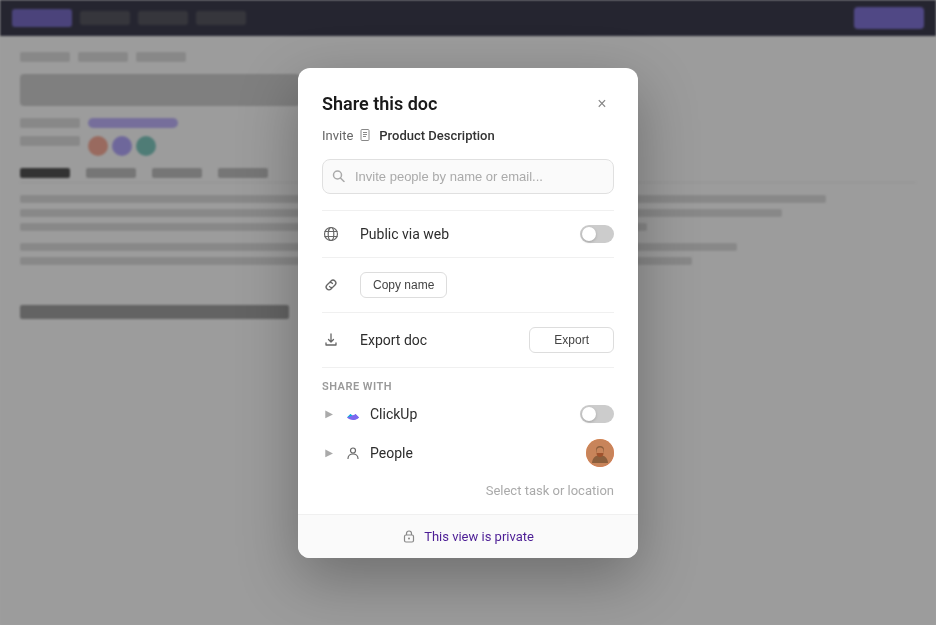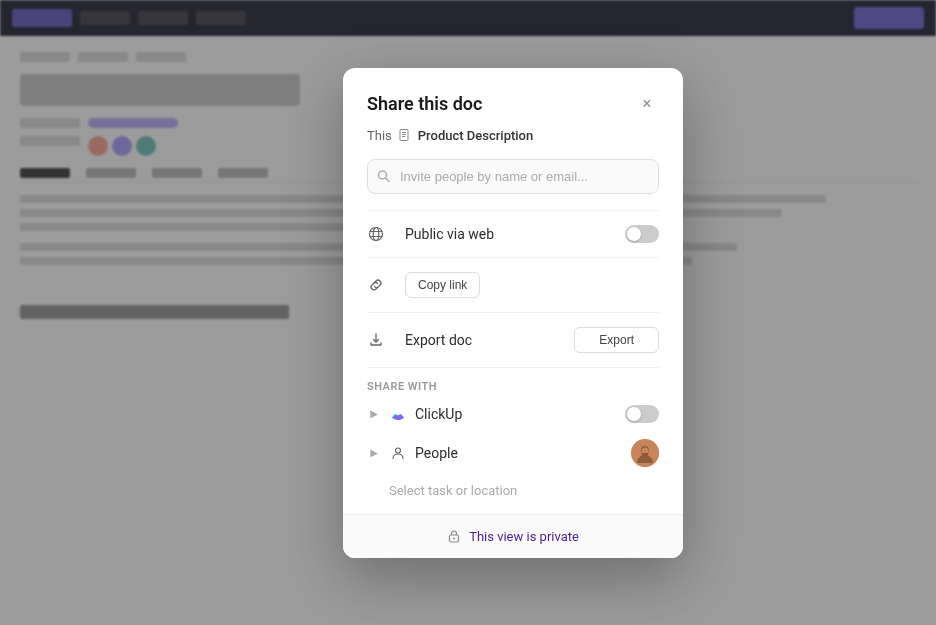--- a/index.html
+++ b/index.html
@@ -149,21 +149,20 @@
       position: absolute;
       top: 50%;
       left: 50%;
       transform: translate(-50%, -50%);
       width: 340px;
       background: #fff;
       border-radius: 12px;
       box-shadow: 0 20px 60px rgba(0,0,0,0.3);
       z-index: 20;
       overflow: hidden;
-      margin-left: 45px;
     }
 
     .modal-body {
       padding: 24px 24px 0;
     }
 
     .modal-header {
       display: flex;
       align-items: center;
       justify-content: space-between;
@@ -390,20 +389,21 @@
       font-size: 14px;
       flex-shrink: 0;
       overflow: hidden;
     }
 
     .select-task-row {
       display: flex;
       align-items: center;
       padding: 8px 0 8px 22px;
       gap: 8px;
+      justify-content: flex-end;
     }
 
     .select-task-text {
       font-size: 13px;
       color: #aaa;
     }
 
     .modal-footer {
       display: flex;
       align-items: center;
@@ -481,21 +481,21 @@
 
 <div class="modal">
   <div class="modal-body">
 
     <div class="modal-header">
       <h2 class="modal-title">Share this doc</h2>
       <button class="close-btn">×</button>
     </div>
 
     <div class="share-subtitle">
-      <span>This</span>
+      <span>Invite</span>
       <span class="doc-icon">
         <svg width="12" height="12" viewBox="0 0 12 12" fill="none">
           <rect x="1" y="0.5" width="8" height="11" rx="1" stroke="#888" stroke-width="1"></rect>
           <line x1="3" y1="3.5" x2="7" y2="3.5" stroke="#888" stroke-width="1"></line>
           <line x1="3" y1="5.5" x2="7" y2="5.5" stroke="#888" stroke-width="1"></line>
           <line x1="3" y1="7.5" x2="6" y2="7.5" stroke="#888" stroke-width="1"></line>
         </svg>
       </span>
       <span class="doc-name">Product Description</span>
     </div>
@@ -527,21 +527,21 @@
 
     <hr class="section-divider">
 
     <div class="share-option-row">
       <span class="share-option-icon">
         <svg width="16" height="16" viewBox="0 0 16 16" fill="none">
           <path d="M6.5 9.5C7.2 10.5 8.8 11 10 10L12 8C13.1 6.9 13.1 5.1 12 4C10.9 2.9 9.1 2.9 8 4L7 5" stroke="#666" stroke-width="1.3" stroke-linecap="round"></path>
           <path d="M9.5 6.5C8.8 5.5 7.2 5 6 6L4 8C2.9 9.1 2.9 10.9 4 12C5.1 13.1 6.9 13.1 8 12L9 11" stroke="#666" stroke-width="1.3" stroke-linecap="round"></path>
         </svg>
       </span>
-      <button class="copy-link-btn">Copy link</button>
+      <button class="copy-link-btn">Copy name</button>
     </div>
 
     <hr class="section-divider">
 
     <div class="share-option-row">
       <span class="share-option-icon">
         <svg width="16" height="16" viewBox="0 0 16 16" fill="none">
           <path d="M3 11V13H13V11" stroke="#666" stroke-width="1.3" stroke-linecap="round" stroke-linejoin="round"></path>
           <path d="M8 2V10M8 10L5.5 7.5M8 10L10.5 7.5" stroke="#666" stroke-width="1.3" stroke-linecap="round" stroke-linejoin="round"></path>
         </svg>

